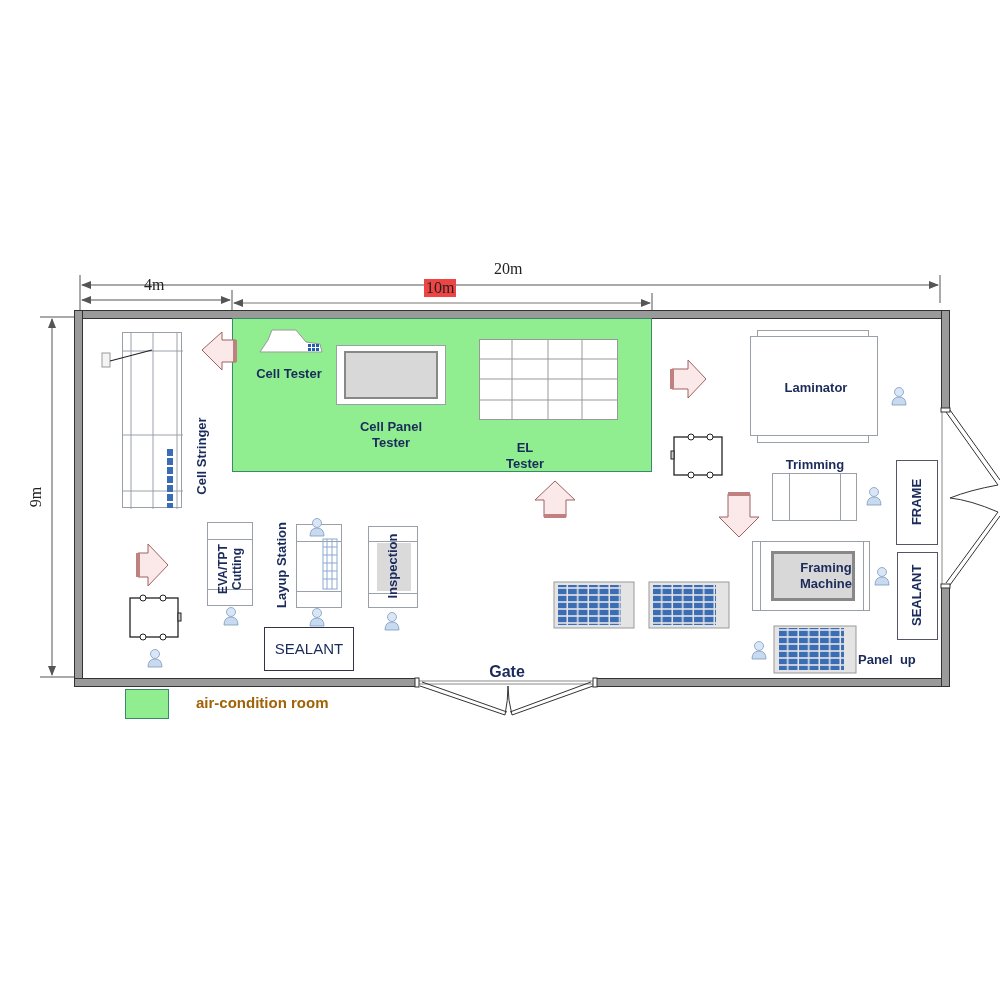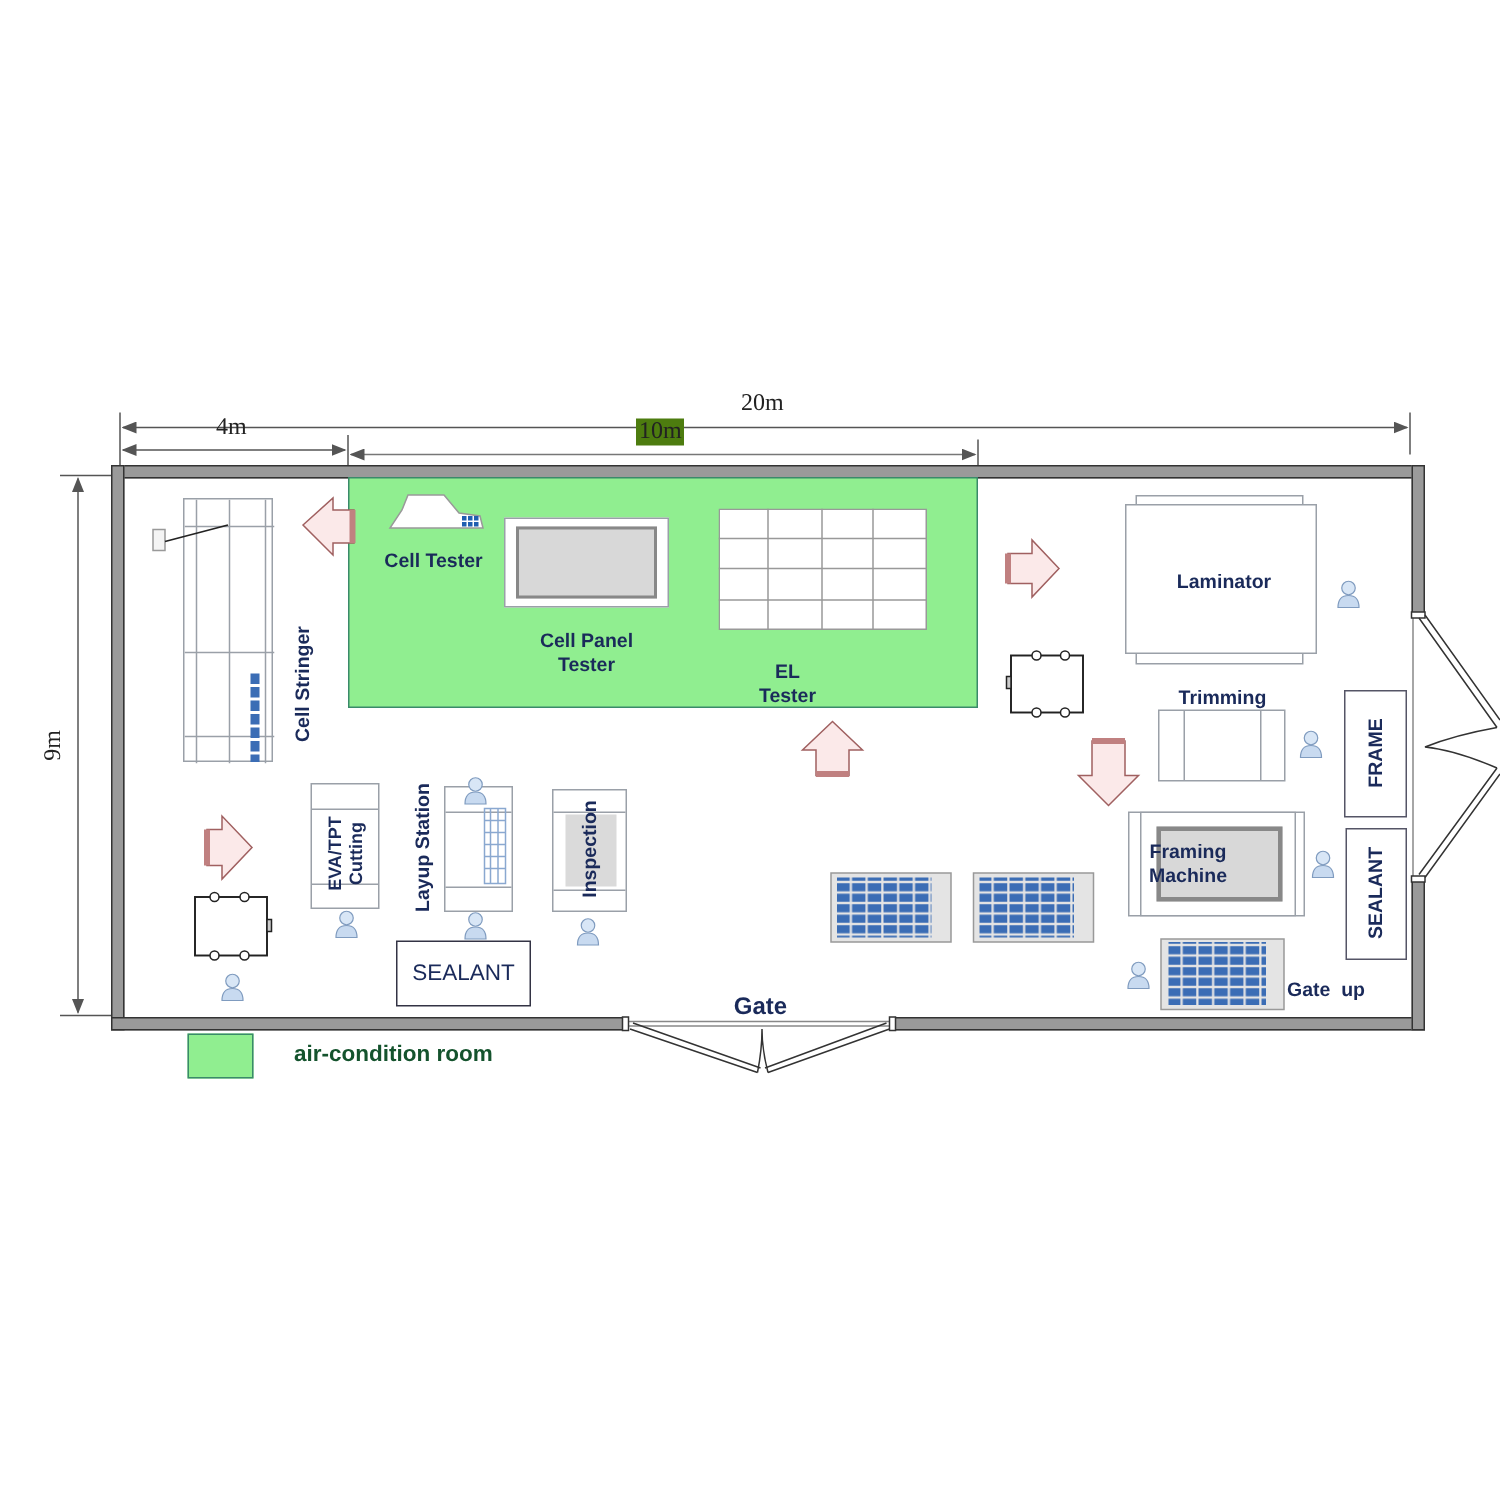--- a/index.html
+++ b/index.html
@@ -3,21 +3,21 @@
   <meta charset="utf-8">
   <style>
     html, body { margin: 0; padding: 0; background: #ffffff; }
     body { width: 1000px; height: 1000px; position: relative; overflow: hidden; font-family: "Liberation Sans", sans-serif; }
     .abs { position: absolute; }
     .lbl { position: absolute; color: #1a2a5a; font-weight: bold; font-size: 13px; text-align: center; line-height: 16px; font-family: "Liberation Sans", sans-serif; }
     .dim { position: absolute; font-family: "Liberation Serif", serif; font-size: 16px; color: #222; }
     .vert { transform: rotate(-90deg); transform-origin: center center; white-space: nowrap; }
     .wall { position: absolute; background: #9a9a9a; border: 1px solid #333; box-sizing: border-box; }
     .box { position: absolute; border: 1px solid #9aa0a8; background: #fff; box-sizing: border-box; }
-    .legend-text { position: absolute; color: #14532d; font-weight: bold; font-size: 15px; font-family: "Liberation Sans", sans-serif; }
+    .legend-text { position: absolute; color: #a16207; font-weight: bold; font-size: 15px; font-family: "Liberation Sans", sans-serif; }
   </style>
 </head>
 <body>
 
 <svg class="abs" style="left:0;top:0;" width="1000" height="1000">
   <defs>
     <marker id="ar" markerWidth="10" markerHeight="8" refX="9" refY="4" orient="auto">
       <path d="M0,0 L10,4 L0,8 Z" fill="#555"></path>
     </marker>
     <marker id="al" markerWidth="10" markerHeight="8" refX="1" refY="4" orient="auto">
@@ -34,21 +34,21 @@
 
   <line x1="234" y1="303" x2="650" y2="303" stroke="#777" stroke-width="1" marker-start="url(#al)" marker-end="url(#ar)"></line>
   <line x1="652" y1="293" x2="652" y2="318" stroke="#555" stroke-width="1"></line>
 
   <line x1="40" y1="317" x2="75" y2="317" stroke="#555" stroke-width="1"></line>
   <line x1="40" y1="677" x2="75" y2="677" stroke="#555" stroke-width="1"></line>
   <line x1="52" y1="319" x2="52" y2="675" stroke="#555" stroke-width="1" marker-start="url(#al)" marker-end="url(#ar)"></line>
 </svg>
 <div class="dim" style="left:144px;top:276px;text-align:center;">4m</div>
 <div class="dim" style="left:494px;top:260px;">20m</div>
-<div class="dim" style="left:424px;top:279px;background:#4d7c0f;padding:0 2px;">10m</div>
+<div class="dim" style="left:424px;top:279px;background:#ef4444;padding:0 2px;">10m</div>
 <div class="dim vert" style="left:24px;top:488px;background:#fff;padding:0 2px;">9m</div>
 
 <div class="wall" style="left:74px;top:310px;width:876px;height:9px;"></div>
 <div class="wall" style="left:74px;top:310px;width:9px;height:377px;"></div>
 <div class="wall" style="left:74px;top:678px;width:344px;height:9px;"></div>
 <div class="wall" style="left:595px;top:678px;width:355px;height:9px;"></div>
 <div class="wall" style="left:941px;top:310px;width:9px;height:100px;"></div>
 <div class="wall" style="left:941px;top:585px;width:9px;height:102px;"></div>
 
 <div class="abs" style="left:232px;top:318px;width:420px;height:154px;background:#90ee90;border:1px solid #3a8a6a;box-sizing:border-box;"></div>
@@ -220,21 +220,21 @@
 </div>
 
 <div class="abs" style="left:896px;top:460px;width:42px;height:85px;border:1px solid #556;box-sizing:border-box;"></div>
 <div class="lbl vert" style="left:887px;top:494px;width:60px;">FRAME</div>
 <div class="abs" style="left:897px;top:552px;width:41px;height:88px;border:1px solid #556;box-sizing:border-box;"></div>
 <div class="lbl vert" style="left:887px;top:588px;width:60px;">SEALANT</div>
 
 <div class="box" style="left:752px;top:541px;width:118px;height:70px;"></div>
 <div class="box" style="left:760px;top:541px;width:104px;height:70px;"></div>
 <div class="abs" style="left:771px;top:551px;width:84px;height:50px;background:#d8d8d8;border:3px solid #888;box-sizing:border-box;"></div>
-<div class="lbl" style="left:750px;top:560px;width:84px;">
+<div class="lbl" style="left:784px;top:560px;width:84px;">
   <div>Framing</div>
   <div>Machine</div>
 </div>
 
 <svg class="abs" style="left:0;top:0;" width="1000" height="1000">
   <defs>
     <pattern id="cells" x="0" y="0" width="10.5" height="7" patternUnits="userSpaceOnUse">
       <rect x="1" y="0.8" width="9" height="5.4" fill="#3b6db5"></rect>
     </pattern>
   </defs>
@@ -244,21 +244,21 @@
   </g>
   <g>
     <rect x="649" y="582" width="80" height="46" fill="#e4e4e4" stroke="#999"></rect>
     <rect x="653" y="585" width="63" height="40" fill="url(#cells)"></rect>
   </g>
   <g>
     <rect x="774" y="626" width="82" height="47" fill="#e4e4e4" stroke="#999"></rect>
     <rect x="779" y="628" width="65" height="42" fill="url(#cells)"></rect>
   </g>
 </svg>
-<div class="lbl" style="left:858px;top:652px;width:64px;text-align:left;white-space:pre;">Gate  up</div>
+<div class="lbl" style="left:858px;top:652px;width:64px;text-align:left;white-space:pre;">Panel  up</div>
 
 <svg class="abs" style="left:0;top:0;" width="1000" height="1000">
   <defs>
     <g id="worker">
       <path d="M-7,9 Q-7,1 0,1 Q7,1 7,9 Z" fill="#c8daf0" stroke="#7f9bbf" stroke-width="0.8"></path>
       <circle cx="0" cy="-4" r="4.5" fill="#d8e6f6" stroke="#7f9bbf" stroke-width="0.8"></circle>
     </g>
   </defs>
   <use href="#worker" x="155" y="658"></use>
   <use href="#worker" x="231" y="616"></use>

